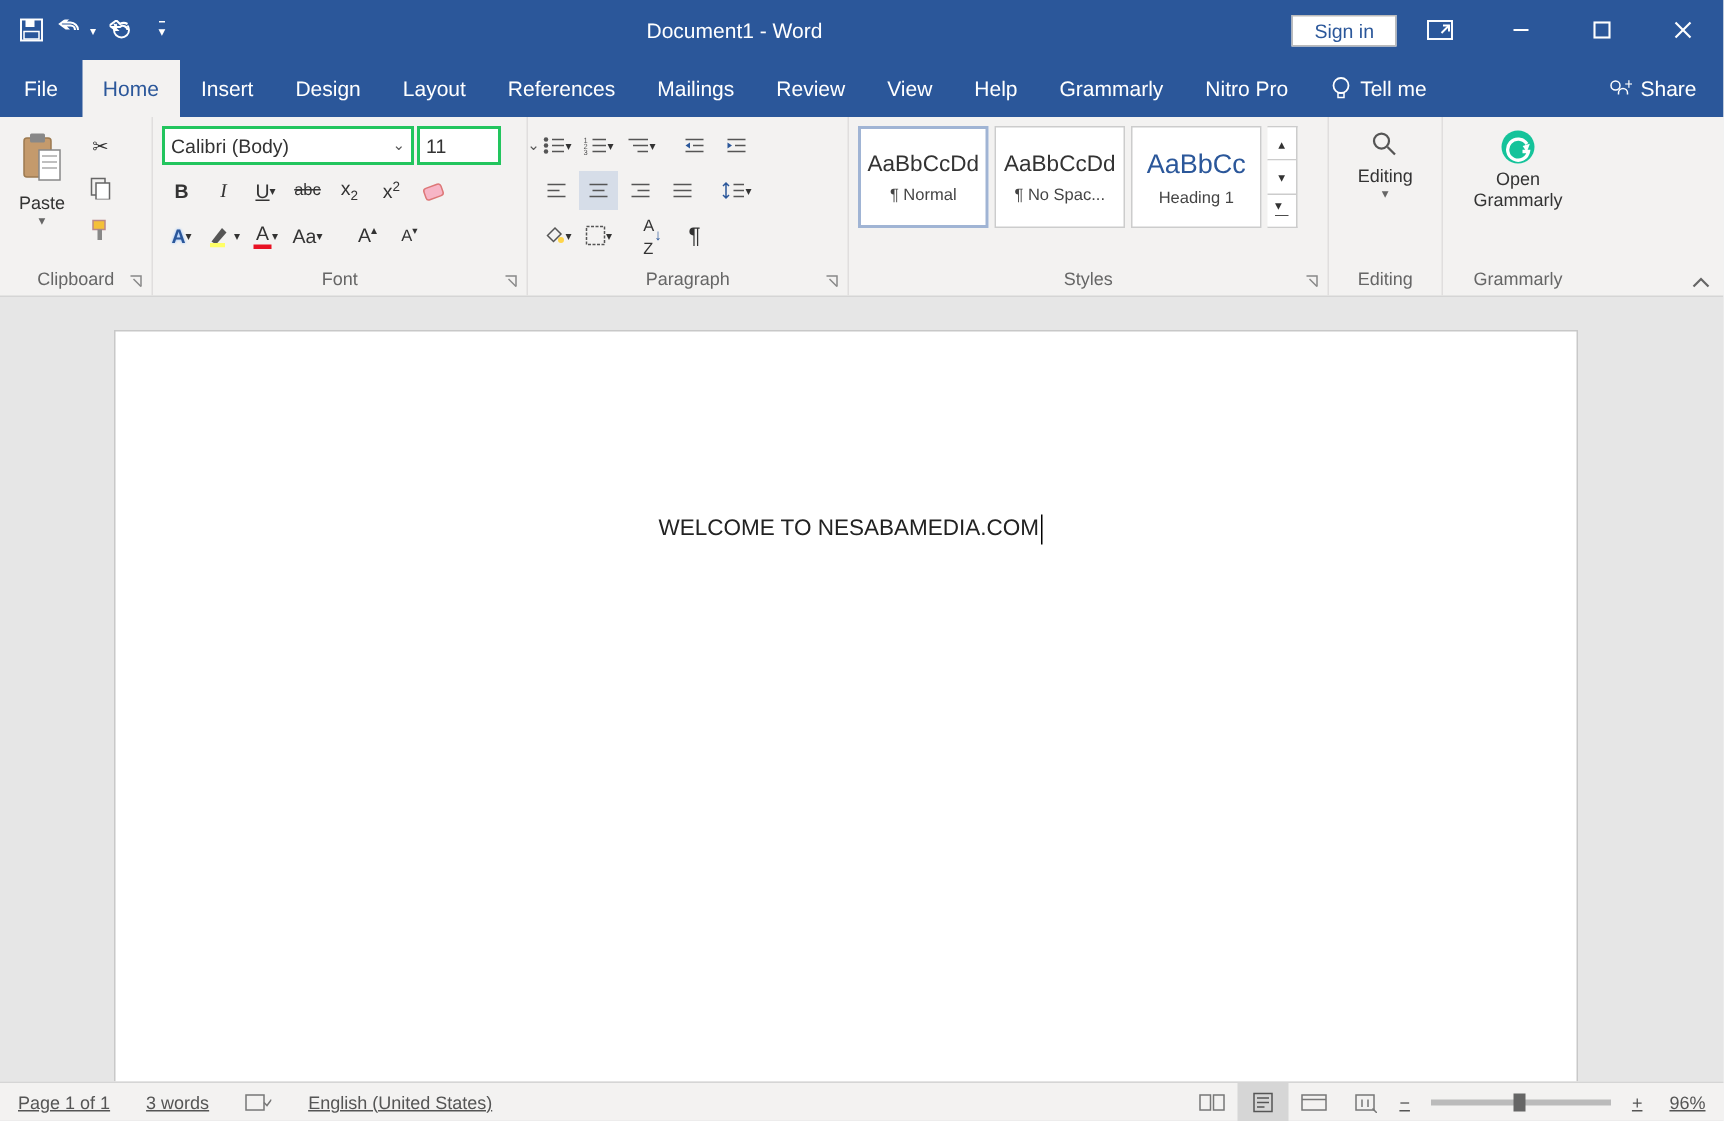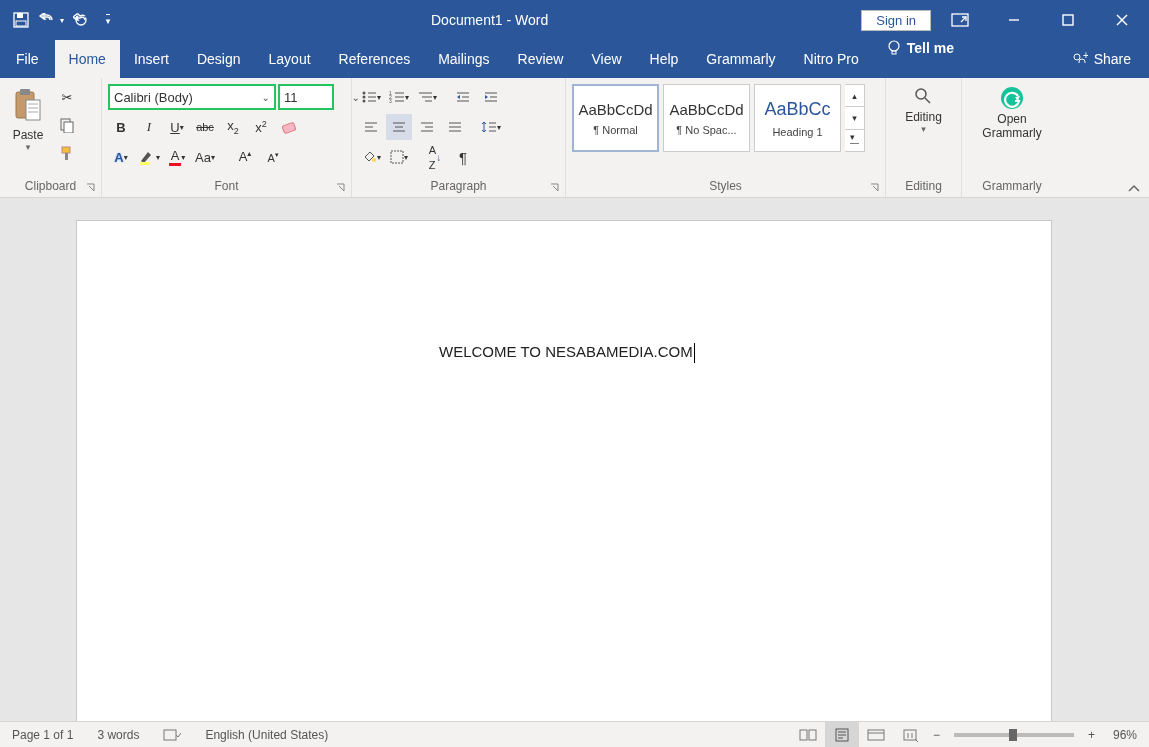--- a/index.html
+++ b/index.html
@@ -13,21 +13,21 @@
   .title-right { display:flex; align-items:center; gap:4px; padding-right:2px; }
   .signin-btn { background:#fff; color:#2b579a; padding:2px 14px; font-size:13px; border:1px solid #bbb; }
   .wc { width:50px; height:40px; display:flex; align-items:center; justify-content:center; cursor:pointer; }
 
   
   .menu { height: 38px; background:#2b579a; display:flex; align-items:stretch; color:#fff; }
   .tab { padding: 0 14px; display:flex; align-items:center; font-size:14px; cursor:pointer; }
   .tab.active { background:#f3f2f1; color:#2b579a; }
   .tab.file { padding:0 16px; }
   .menu-fill { flex:1; }
-  .tell-me { display:flex; align-items:flex-start; gap:6px; padding:0 14px; font-size:14px;font-weight:bold; }
+  .tell-me { display:flex; align-items:center; gap:6px; padding:0 14px; font-size:14px; }
   .share { display:flex; align-items:center; gap:6px; padding:0 18px; font-size:14px; }
 
   
   .ribbon { height: 120px; background:#f3f2f1; border-bottom:1px solid #d5d5d5; display:flex; position:relative; }
   .group { border-right:1px solid #e0dede; display:flex; flex-direction:column; }
   .group-body { flex:1; display:flex; align-items:flex-start; padding:4px 6px 0 6px; gap:4px; }
   .group-label { height:22px; display:flex; align-items:center; justify-content:center; font-size:12px; color:#666; position:relative; }
   .group-label .launcher { position:absolute; right:4px; bottom:3px; width:12px; height:12px; display:flex; align-items:center; justify-content:center; cursor:pointer; }
 
   
@@ -60,21 +60,21 @@
   .collapse-chev { position:absolute; right:8px; bottom:4px; cursor:pointer; }
 
   
   .doc-area { position:absolute; left:0; right:0; top:198px; bottom:26px; background:#e6e6e6; overflow:hidden; }
   .page { position:absolute; left:76px; top:22px; width:976px; height:900px; background:#fff; border:1px solid #c8c8c8; }
   .page-content { position:absolute; left:362px; top:122px; font-size:15px; color:#222; }
   .cursor { display:inline-block; width:1px; height:20px; background:#000; vertical-align:middle; margin-left:1px; }
 
   
   .status { position:absolute; left:0; right:0; bottom:0; height:26px; background:#f3f2f1; border-top:1px solid #d5d5d5; display:flex; align-items:center; font-size:12px; color:#555; }
-  .status .cell { padding:0 12px; display:flex; align-items:center; gap:6px; cursor:pointer; }
+  .status .cell { padding:0 12px; display:flex; align-items:center; gap:6px; cursor:pointer;text-decoration:underline; }
   .status-fill { flex:1; }
   .view-btn { width:34px; height:26px; display:flex; align-items:center; justify-content:center; cursor:pointer; }
   .view-btn.active { background:#d6d6d6; }
   .zoom-track { width:120px; height:4px; background:#bbb; position:relative; margin:0 8px; }
   .zoom-thumb { position:absolute; left:55px; top:-4px; width:8px; height:12px; background:#666; }
 
   svg { display:block; }
 </style>
 </head>
 <body>

